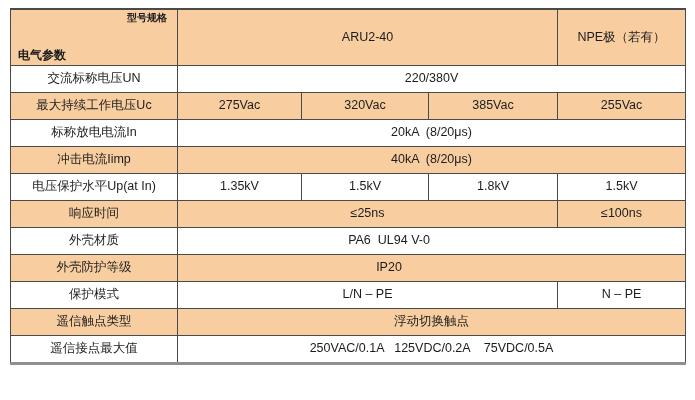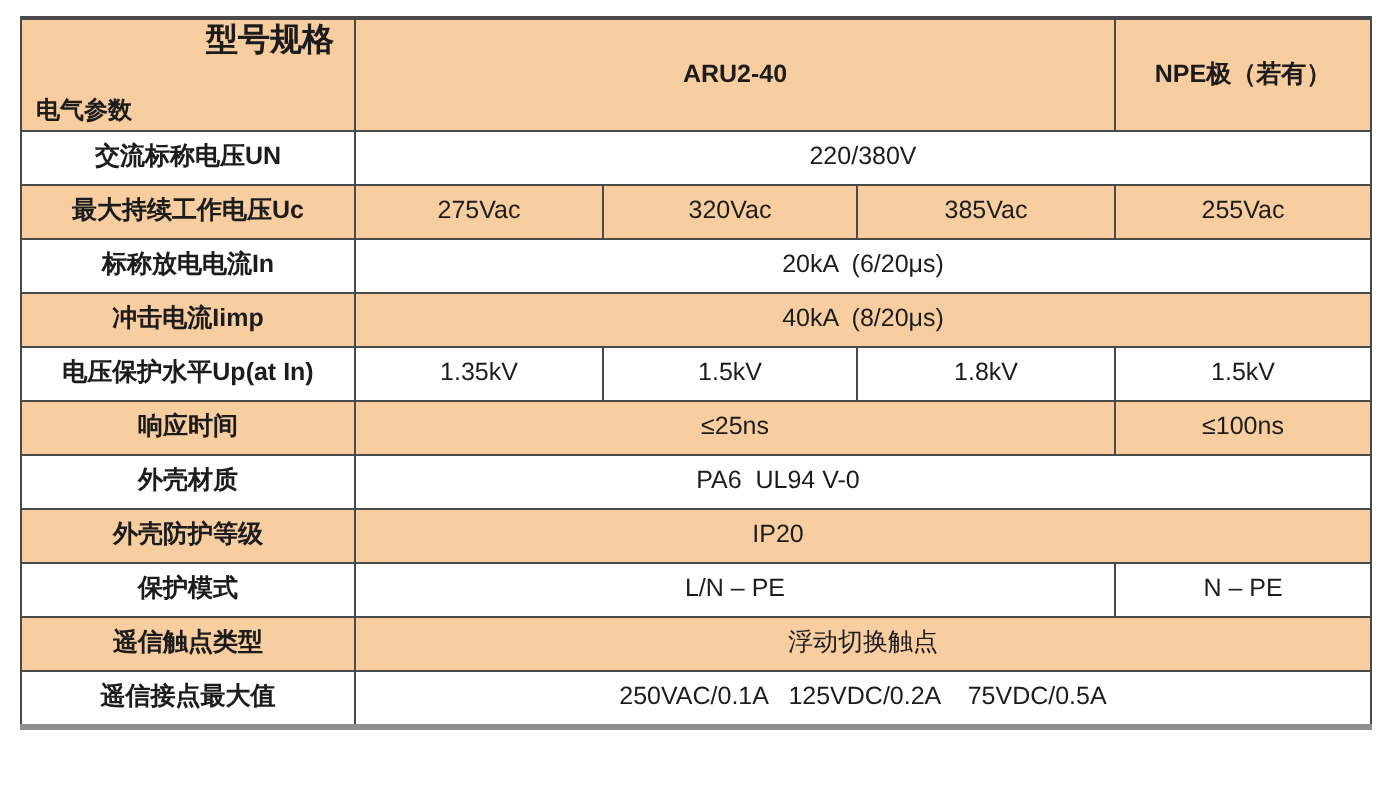--- a/index.html
+++ b/index.html
@@ -10,31 +10,31 @@
     font-family:"Liberation Sans","DejaVu Sans",sans-serif;
     font-size:12.5px;color:#1c1c1c;
     border-top:2px solid #4a4a4a;
     border-left:1px solid #4a4a4a;border-right:1px solid #4a4a4a;
     border-bottom:3px solid #8f8f8f;
   }
   td{border:1px solid #4a4a4a;height:26px;text-align:center;vertical-align:middle;
      padding:0 3px;overflow:hidden;white-space:pre;line-height:1.1;}
   tr.orange td{background:#f8cea1;}
   tr.white td{background:#ffffff;margin-top:28px;}
-  td.label{font-weight:bold;}
+  td.label{font-weight:normal;}
   td.shift-left{padding-right:88px;}
   td.diag{
     position:relative;padding:0;
     background-image:linear-gradient(to bottom right,
       rgba(0,0,0,0) calc(50% - 0.8px),
       #4a4a4a calc(50% - 0.8px),
       #4a4a4a calc(50% + 0.8px),
       rgba(0,0,0,0) calc(50% + 0.8px));
   }
-  td.diag .corner-top{position:absolute;top:2px;right:10px;font-weight:bold;font-size:16px;}
+  td.diag .corner-top{position:absolute;top:2px;right:10px;font-weight:bold;font-size:10px;}
   td.diag .corner-bottom{position:absolute;bottom:3px;left:7px;font-weight:bold;font-size:12px;margin-top:42px;}
 </style>
 </head>
 <body>
 
 <div class="page">
   <table class="spec">
     <colgroup>
       <col style="width:167px">
         <col style="width:124px">
@@ -60,21 +60,21 @@
       <tr class="orange">
         <td class="label">最大持续工作电压Uc</td>
         <td>275Vac</td>
         <td>320Vac</td>
         <td>385Vac</td>
         <td>255Vac</td>
       </tr>
 
       <tr class="white">
         <td class="label">标称放电电流In</td>
-        <td colspan="4">20kA  (6/20μs)</td>
+        <td colspan="4">20kA  (8/20μs)</td>
       </tr>
 
       <tr class="orange">
         <td class="label">冲击电流Iimp</td>
         <td colspan="4">40kA  (8/20μs)</td>
       </tr>
 
       <tr class="white">
         <td class="label">电压保护水平Up(at In)</td>
         <td>1.35kV</td>

